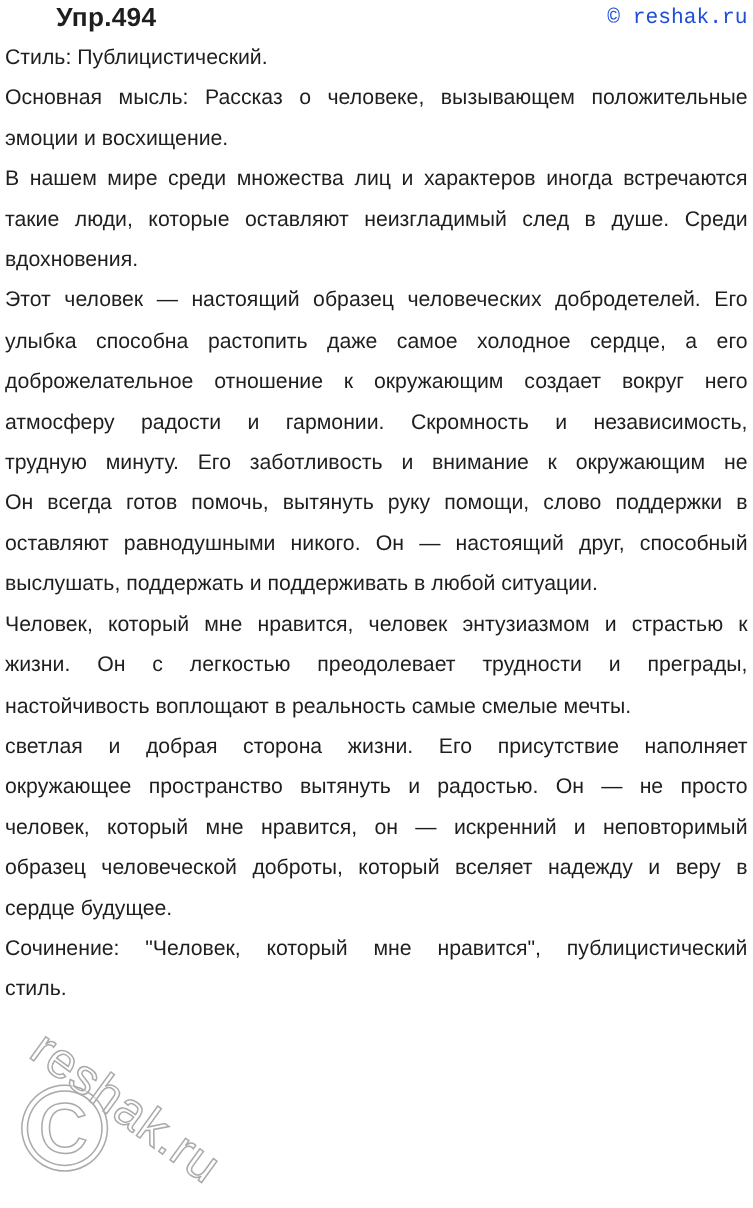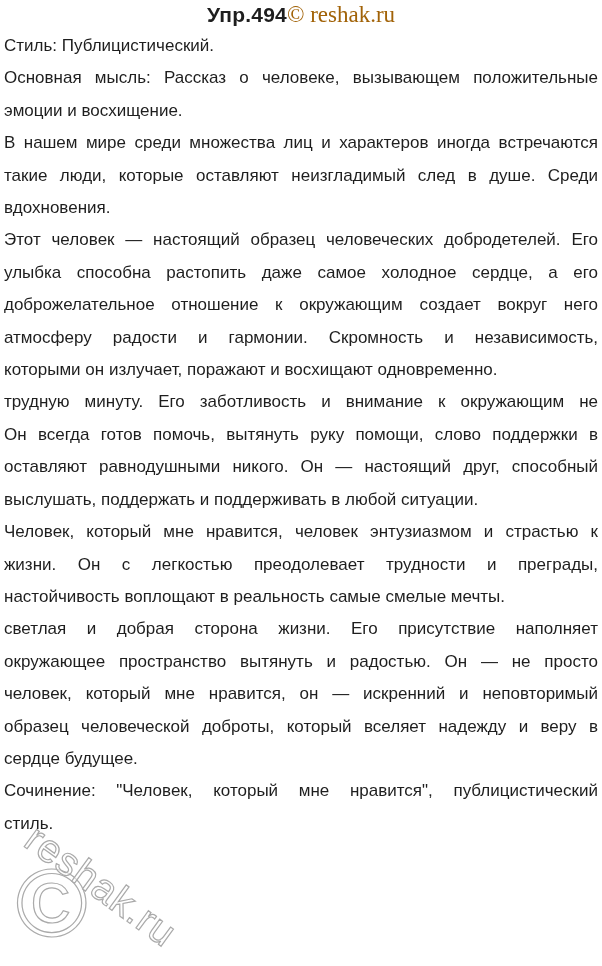--- a/index.html
+++ b/index.html
@@ -2,25 +2,25 @@
 <html><head>
 <meta charset="utf-8">
 <style>
   html,body{margin:0;padding:0}
   body{
     width:602px;height:966px;background:#ffffff;overflow:hidden;position:relative;
     font-family:"Liberation Sans",sans-serif;color:#1e1e1e;
   }
   .page{position:relative;width:602px;height:966px}
   .hdr{
-    display:flex;justify-content:center;align-items:flex-start;
-    padding:2px 4px 0 4px;height:30px;box-sizing:border-box;
+    display:flex;justify-content:space-between;align-items:flex-start;
+    padding:2px 4px 0 4px;height:30px;box-sizing:border-box;margin-left:41px;
   }
   .ex{font-weight:700;font-size:21px;line-height:26px;letter-spacing:.2px}
-  .brand{font-family:Liberation Serif, serif;font-size:23px;line-height:26px;color:#a16207}
+  .brand{font-family:Liberation Mono, monospace;font-size:17px;line-height:26px;color:#1d4ed8}
   .doc{padding:0 4px;font-size:17px;line-height:32.4px}
   .line{min-height:32.4px}
   .line.just{text-align:justify;text-align-last:justify}
   .wm{position:absolute;left:0;top:785px;pointer-events:none;overflow:visible;opacity:.92}
   .wm text{
     fill:rgba(255,255,255,.55);stroke:#a3a3a3;stroke-width:1.2px;
     font-family:"Liberation Sans",sans-serif;
   }
   .wm .wm-t{font-size:40px;letter-spacing:1px}
   .wm .wm-c{font-size:97px}
@@ -39,21 +39,20 @@
       <div class="line">Стиль: Публицистический.</div>
       <div class="line just">Основная мысль: Рассказ о человеке, вызывающем положительные</div>
       <div class="line">эмоции и восхищение.</div>
       <div class="line just">В нашем мире среди множества лиц и характеров иногда встречаются</div>
       <div class="line just">такие люди, которые оставляют неизгладимый след в душе. Среди</div>
       <div class="line">вдохновения.</div>
       <div class="line just">Этот человек — настоящий образец человеческих добродетелей. Его</div>
       <div class="line just">улыбка способна растопить даже самое холодное сердце, а его</div>
       <div class="line just">доброжелательное отношение к окружающим создает вокруг него</div>
       <div class="line just">атмосферу радости и гармонии. Скромность и независимость,</div>
-      <div class="line">которыми он излучает, поражают и восхищают одновременно.</div>
       <div class="line just">трудную минуту. Его заботливость и внимание к окружающим не</div>
       <div class="line just">Он всегда готов помочь, вытянуть руку помощи, слово поддержки в</div>
       <div class="line just">оставляют равнодушными никого. Он — настоящий друг, способный</div>
       <div class="line">выслушать, поддержать и поддерживать в любой ситуации.</div>
       <div class="line just">Человек, который мне нравится, человек энтузиазмом и страстью к</div>
       <div class="line just">жизни. Он с легкостью преодолевает трудности и преграды,</div>
       <div class="line">настойчивость воплощают в реальность самые смелые мечты.</div>
       <div class="line just">светлая и добрая сторона жизни. Его присутствие наполняет</div>
       <div class="line just">окружающее пространство вытянуть и радостью. Он — не просто</div>
       <div class="line just">человек, который мне нравится, он — искренний и неповторимый</div>

